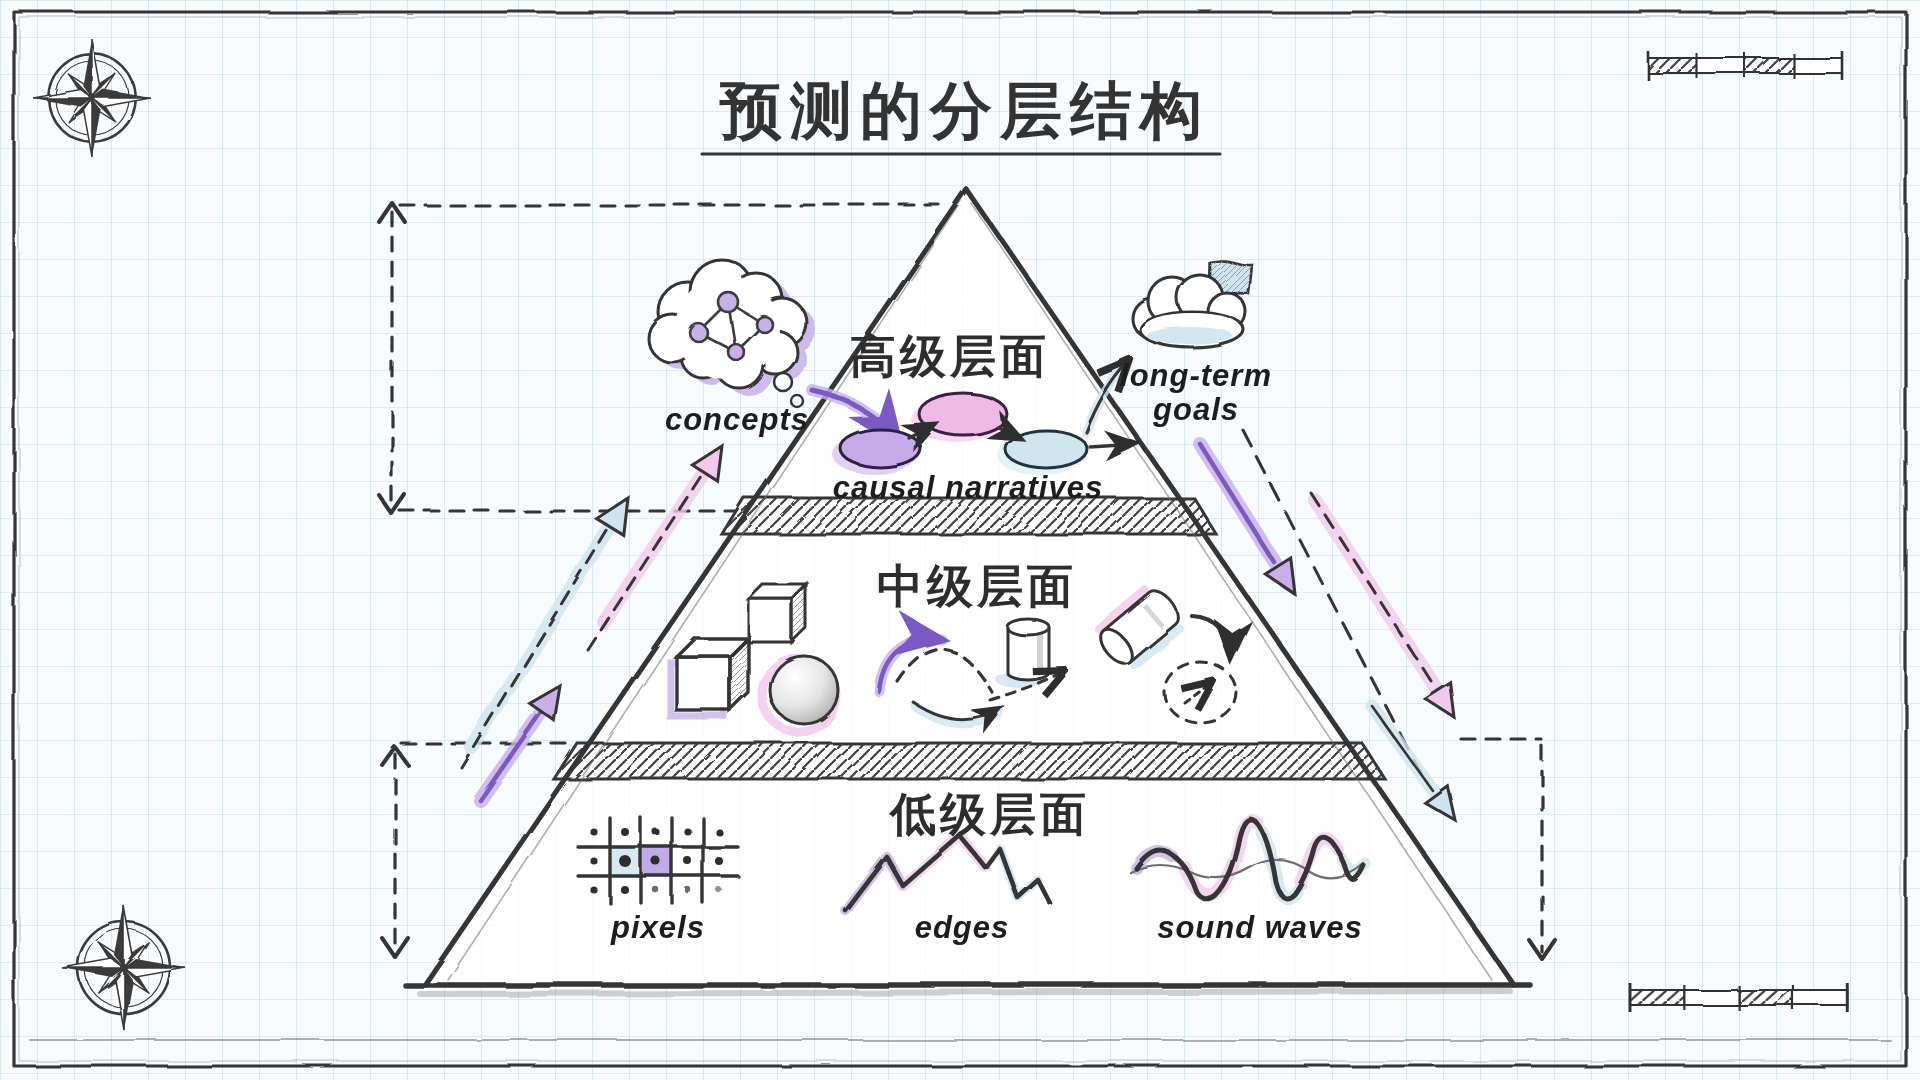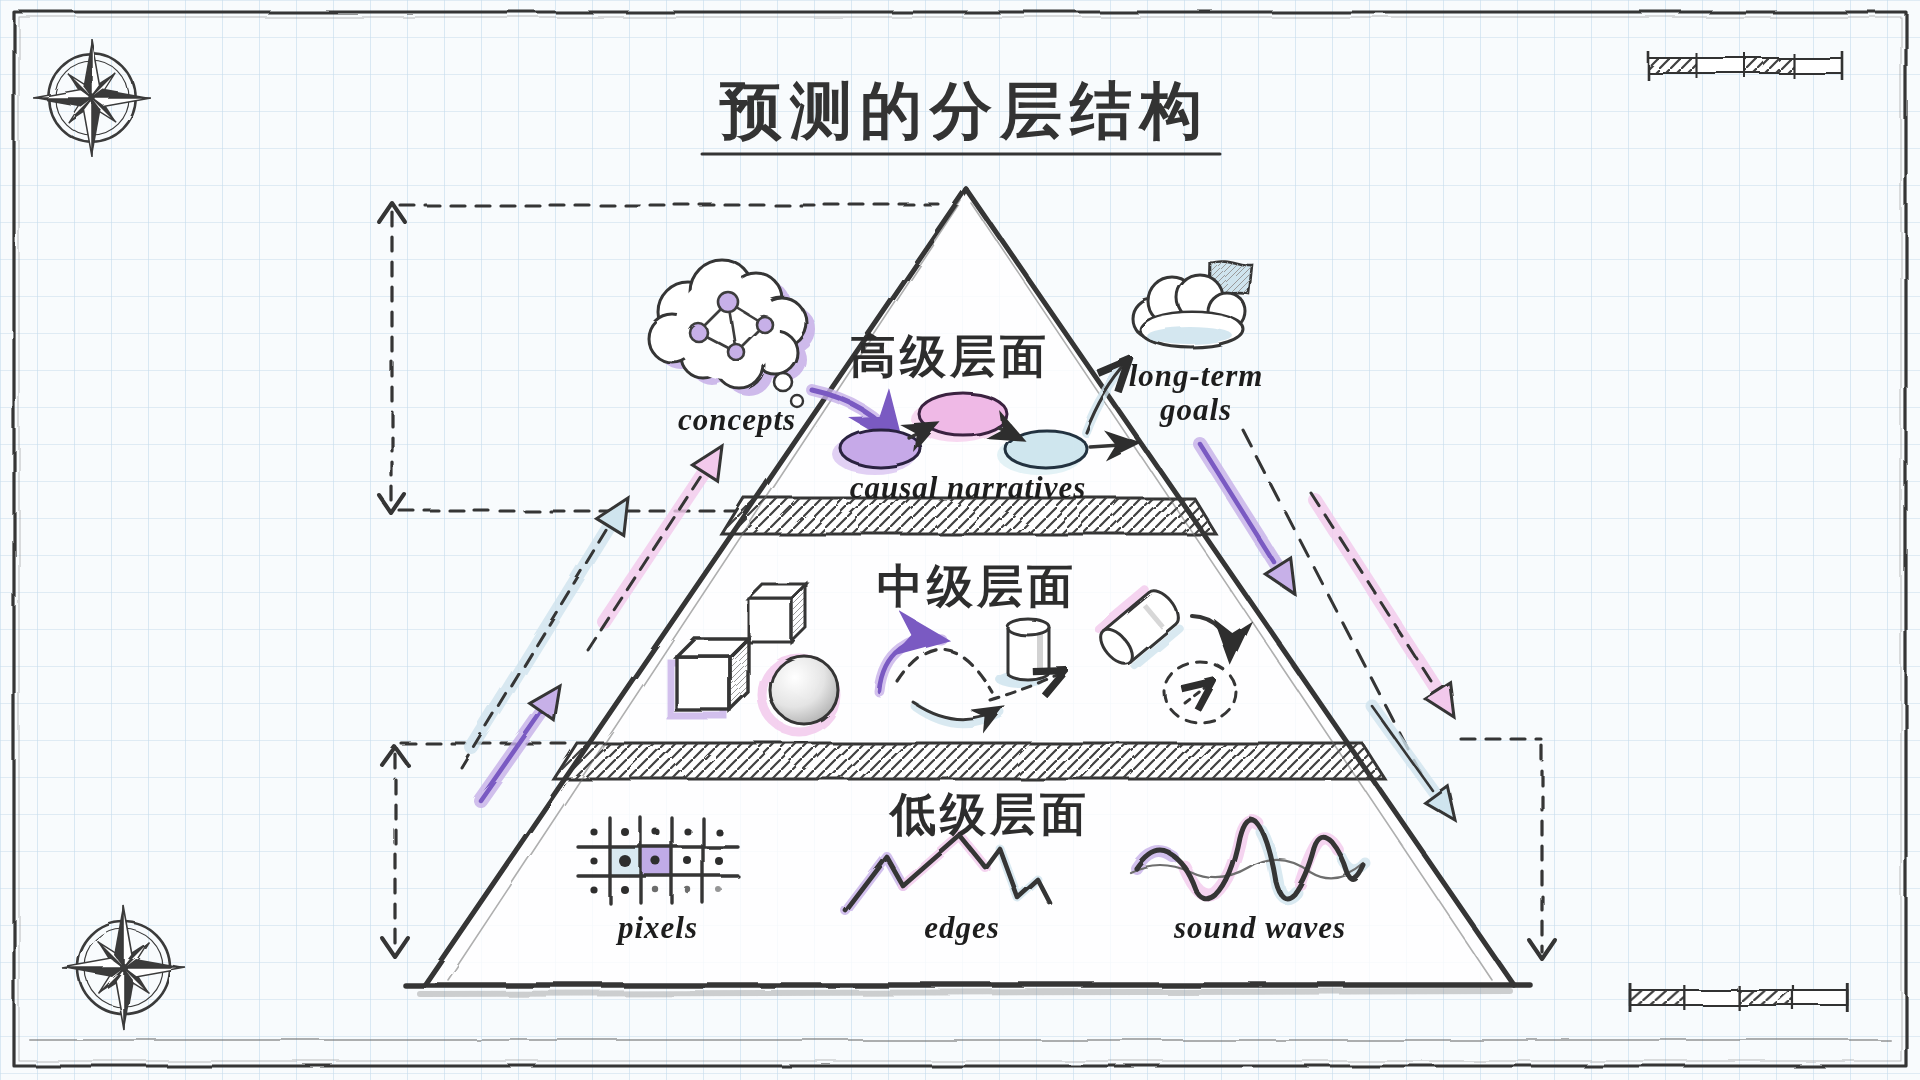--- a/index.html
+++ b/index.html
@@ -4,21 +4,21 @@
 <style>
   :root{
     --ink:#343434; --ink-soft:#6e6e6e;
     --paper:#f8fbfd; --grid:#c5dcec;
     --purple:#7a5ac2; --purple_light:#c7b0e8;
     --pink:#df8fd6; --pink_light:#f2c9ec;
     --blue:#8fc0d2; --blue_light:#cfe4ee;
   }
   html,body{margin:0;padding:0;background:#e8edf1;}
   .stage{width:1920px;height:1080px;position:relative;background:var(--paper);
-         font-family:Liberation Serif, serif;overflow:hidden;}
+         font-family:Liberation Sans, sans-serif;overflow:hidden;}
   svg{display:block}
   .ln{fill:none;stroke:var(--ink);stroke-linecap:round;stroke-linejoin:round;}
   .thin{fill:none;stroke:var(--ink-soft);stroke-linecap:round;}
   .dash{stroke-dasharray:14 11;}
   .whitefill{fill:#ffffff;}
   .hl{fill:none;stroke-linecap:round;stroke-linejoin:round;opacity:.8;}
   .hl-purple{stroke:var(--purple_light);}
   .hl-pink{stroke:var(--pink_light);}
   .hl-blue{stroke:var(--blue_light);}
   .core-purple{stroke:var(--purple);}

